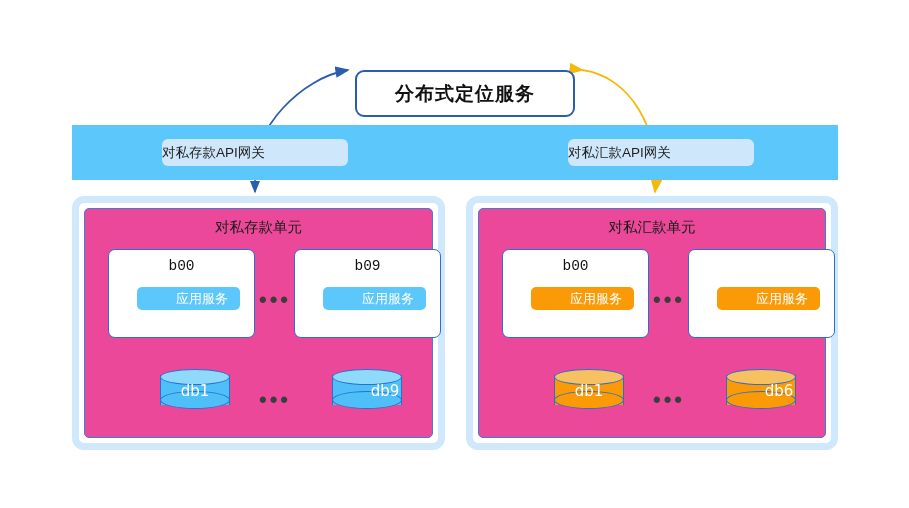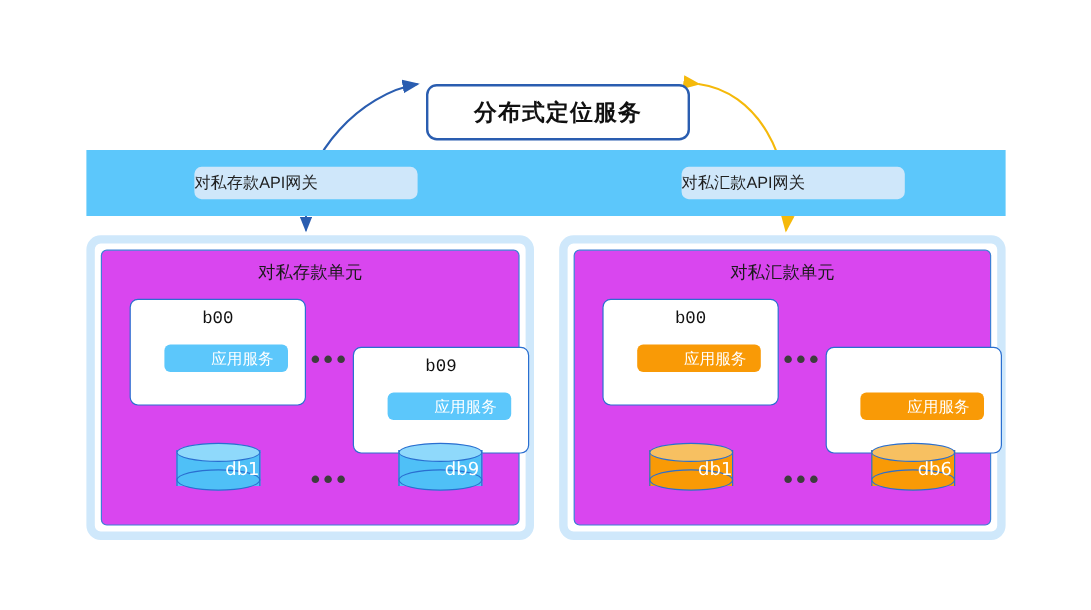--- a/index.html
+++ b/index.html
@@ -30,21 +30,21 @@
   .gw-left{left:162px;width:186px;}
   .gw-right{left:568px;width:186px;}
 
   
   .unit-outer{
     top:196px;height:254px;
     border:7px solid #cfe8fb;border-radius:12px;background:#ffffff;
   }
   .unit-inner{
     position:absolute;left:5px;top:5px;right:5px;bottom:5px;
-    border:1.5px solid #3d7fd6;border-radius:5px;background:#d946ef;
+    border:1.5px solid #3d7fd6;border-radius:5px;background:#ec4899;
     box-sizing:border-box;
   }
   .unit-left{left:72px;width:373px;}
   .unit-right{left:466px;width:372px;}
   .unit-title{
     position:absolute;left:0;right:0;top:9px;text-align:center;
     font-size:14.5px;color:#1a1a1a;
   }
 
   
@@ -58,21 +58,21 @@
   }
   .svc{
     position:absolute;left:28px;right:14px;top:37px;height:23px;
     border-radius:5px;display:flex;align-items:center;justify-content:center;padding-left:27px;
   }
   .svc span{font-size:13px;color:#ffffff;}
   .svc.blue{background:#5cc7fb;}
   .svc.orange{background:#f99a06;}
 
   .bn-a{left:23px;}
-  .bn-b{left:209px;margin-top:40px;}
+  .bn-b{left:209px;}
 
   
   .dots{
     position:absolute;width:40px;text-align:center;
     font-size:22px;line-height:10px;letter-spacing:3px;color:#3d3d3d;font-weight:bold;
   }
   .dots-node{left:170px;top:86px;}
   .dots-db{left:170px;top:186px;}
 
   
@@ -91,21 +91,21 @@
     border:1.6px solid #2a6fd0;border-radius:50%;box-sizing:border-box;
   }
   .db .lbl{
     position:absolute;left:0;right:0;top:13px;text-align:center;
     font-size:15px;color:#ffffff;font-family:"DejaVu Sans",sans-serif;
   }
   .db.blue .body,.db.blue .bot{background:#4fc0f7;}
   .db.blue .top{background:#8fd9fb;}
   .db.orange .body,.db.orange .bot{background:#f99a06;}
   .db.orange .top{background:#f7c061;}
-  .db-a{left:62px;padding-left:40px;}
+  .db-a{left:75px;}
   .db-b{left:247px;padding-left:36px;}
 </style>
 </head>
 <body>
 
 <div id="canvas">
 
   <svg class="abs" style="left:0;top:0;width:909px;height:508px;">
     <defs>
       <marker id="ah-blue" markerWidth="9" markerHeight="9" refX="7" refY="3.2" orient="auto">

